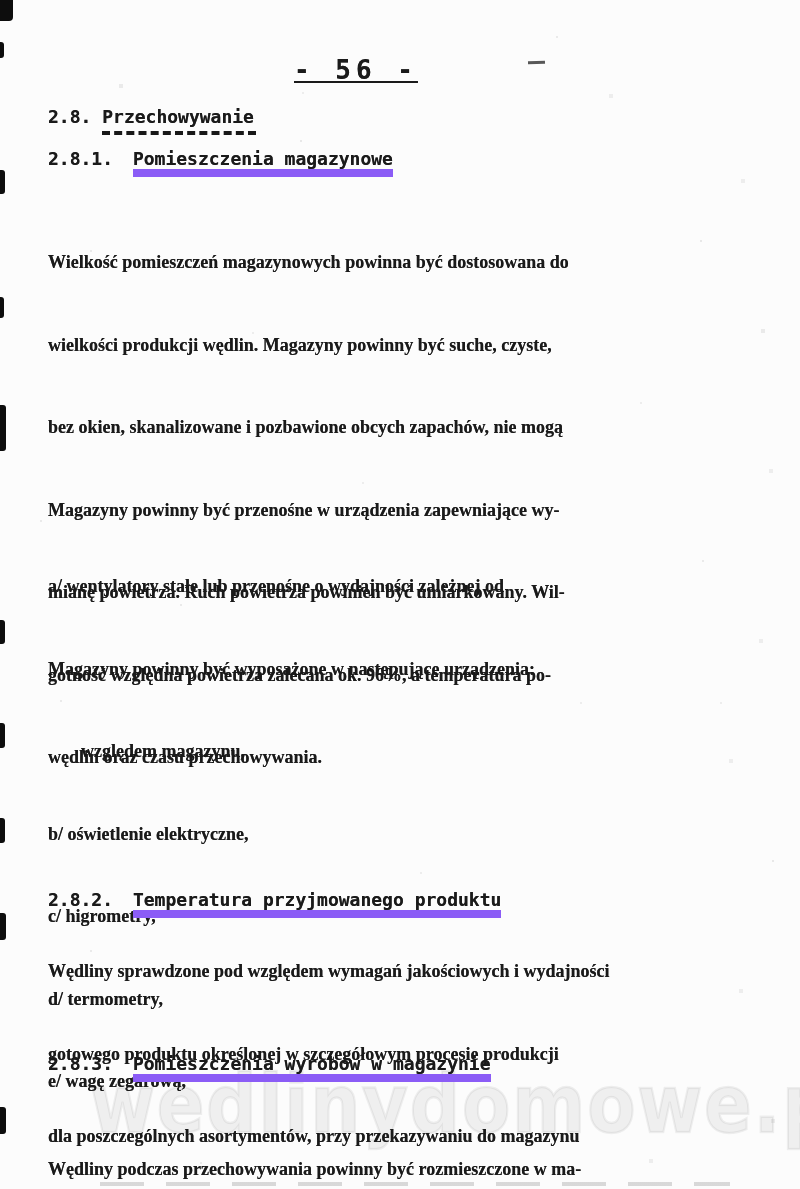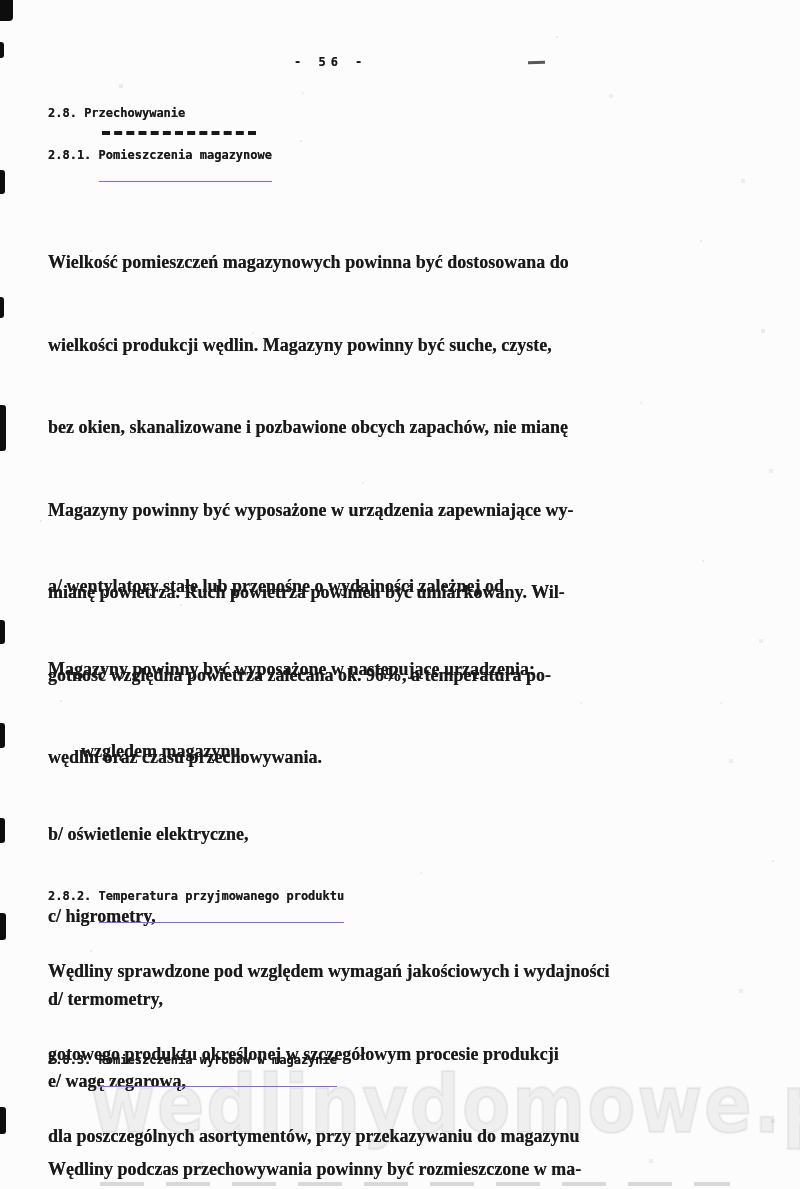--- a/index.html
+++ b/index.html
@@ -3,27 +3,27 @@
 <meta charset="utf-8">
 <style>
   html,body { margin:0; padding:0; background:#ffffff; }
   .page {
     position:relative; width:800px; height:1189px;
     background:#fcfcfc; overflow:hidden;
     font-family:"DejaVu Sans Mono", monospace;
     color:#1a1a1a; font-weight:700;
   }
   .txt { text-shadow:0 0 0.6px rgba(26,26,26,0.75); }
-  .pagenum { position:absolute; left:294px; top:55px; font-size:12px; letter-spacing:5px; white-space:pre; z-index:2; }
-  .heading { position:absolute; left:48px; font-size:12px; white-space:pre; z-index:2; }
+  .pagenum { position:absolute; left:294px; top:55px; font-size:26px; letter-spacing:5px; white-space:pre; z-index:2;text-decoration:underline; }
+  .heading { position:absolute; left:48px; font-size:18px; white-space:pre; z-index:2; }
   .h28  { top:106px; }
   .h281 { top:148px; }
   .h282 { top:889px; }
   .h283 { top:1053px; }
-  .utitle { border-bottom:1px solid #8b5cf6; padding-bottom:19px; }
+  .utitle { border-bottom:8px solid #8b5cf6; padding-bottom:0;margin-left:9px; }
   .dashrow { position:absolute; left:102px; top:131px; width:154px; height:0;
              border-top:4px dashed #181818; z-index:2; }
   .block { position:absolute; left:48px; font-size:18px; line-height:27.5px; white-space:pre; z-index:2;font-family:Liberation Serif, serif; }
   .para1  { top:194px; }
   .equip  { top:518px; }
   .p282   { top:903px; }
   .p283   { top:1101px; }
   .ln { height:27.5px; }
   .ind { padding-left:33px; }
   .sup { font-size:12px; position:relative; top:-7px; }
@@ -80,22 +80,22 @@
   <div class="tdash"></div>
 
   <div class="heading h28 txt"><span>2.8.</span> <span>Przechowywanie</span></div>
   <div class="dashrow"></div>
 
   <div class="heading h281 txt"><span>2.8.1.</span> <span class="utitle">Pomieszczenia magazynowe</span></div>
 
   <div class="block para1 txt">
     <div class="ln">Wielkość pomieszczeń magazynowych powinna być dostosowana do</div>
     <div class="ln">wielkości produkcji wędlin. Magazyny powinny być suche, czyste,</div>
-    <div class="ln">bez okien, skanalizowane i pozbawione obcych zapachów, nie mianę</div>
-    <div class="ln">Magazyny powinny być wyposażone w urządzenia zapewniające wy-</div>
+    <div class="ln">bez okien, skanalizowane i pozbawione obcych zapachów, nie mogą</div>
+    <div class="ln">Magazyny powinny być przenośne w urządzenia zapewniające wy-</div>
     <div class="ln">mianę powietrza. Ruch powietrza powinien być umiarkowany. Wil-</div>
     <div class="ln">gotność względna powietrza zalecana ok. 96%, a temperatura po-</div>
     <div class="ln">wędlin oraz czasu przechowywania.</div>
   </div>
 
   <div class="block equip txt">
     <div class="ln">a/ wentylatory stałe lub przenośne o wydajności zależnej od</div>
     <div class="ln">Magazyny powinny być wyposażone w następujące urządzenia:</div>
     <div class="ln ind">względem magazynu,</div>
     <div class="ln">b/ oświetlenie elektryczne,</div>

